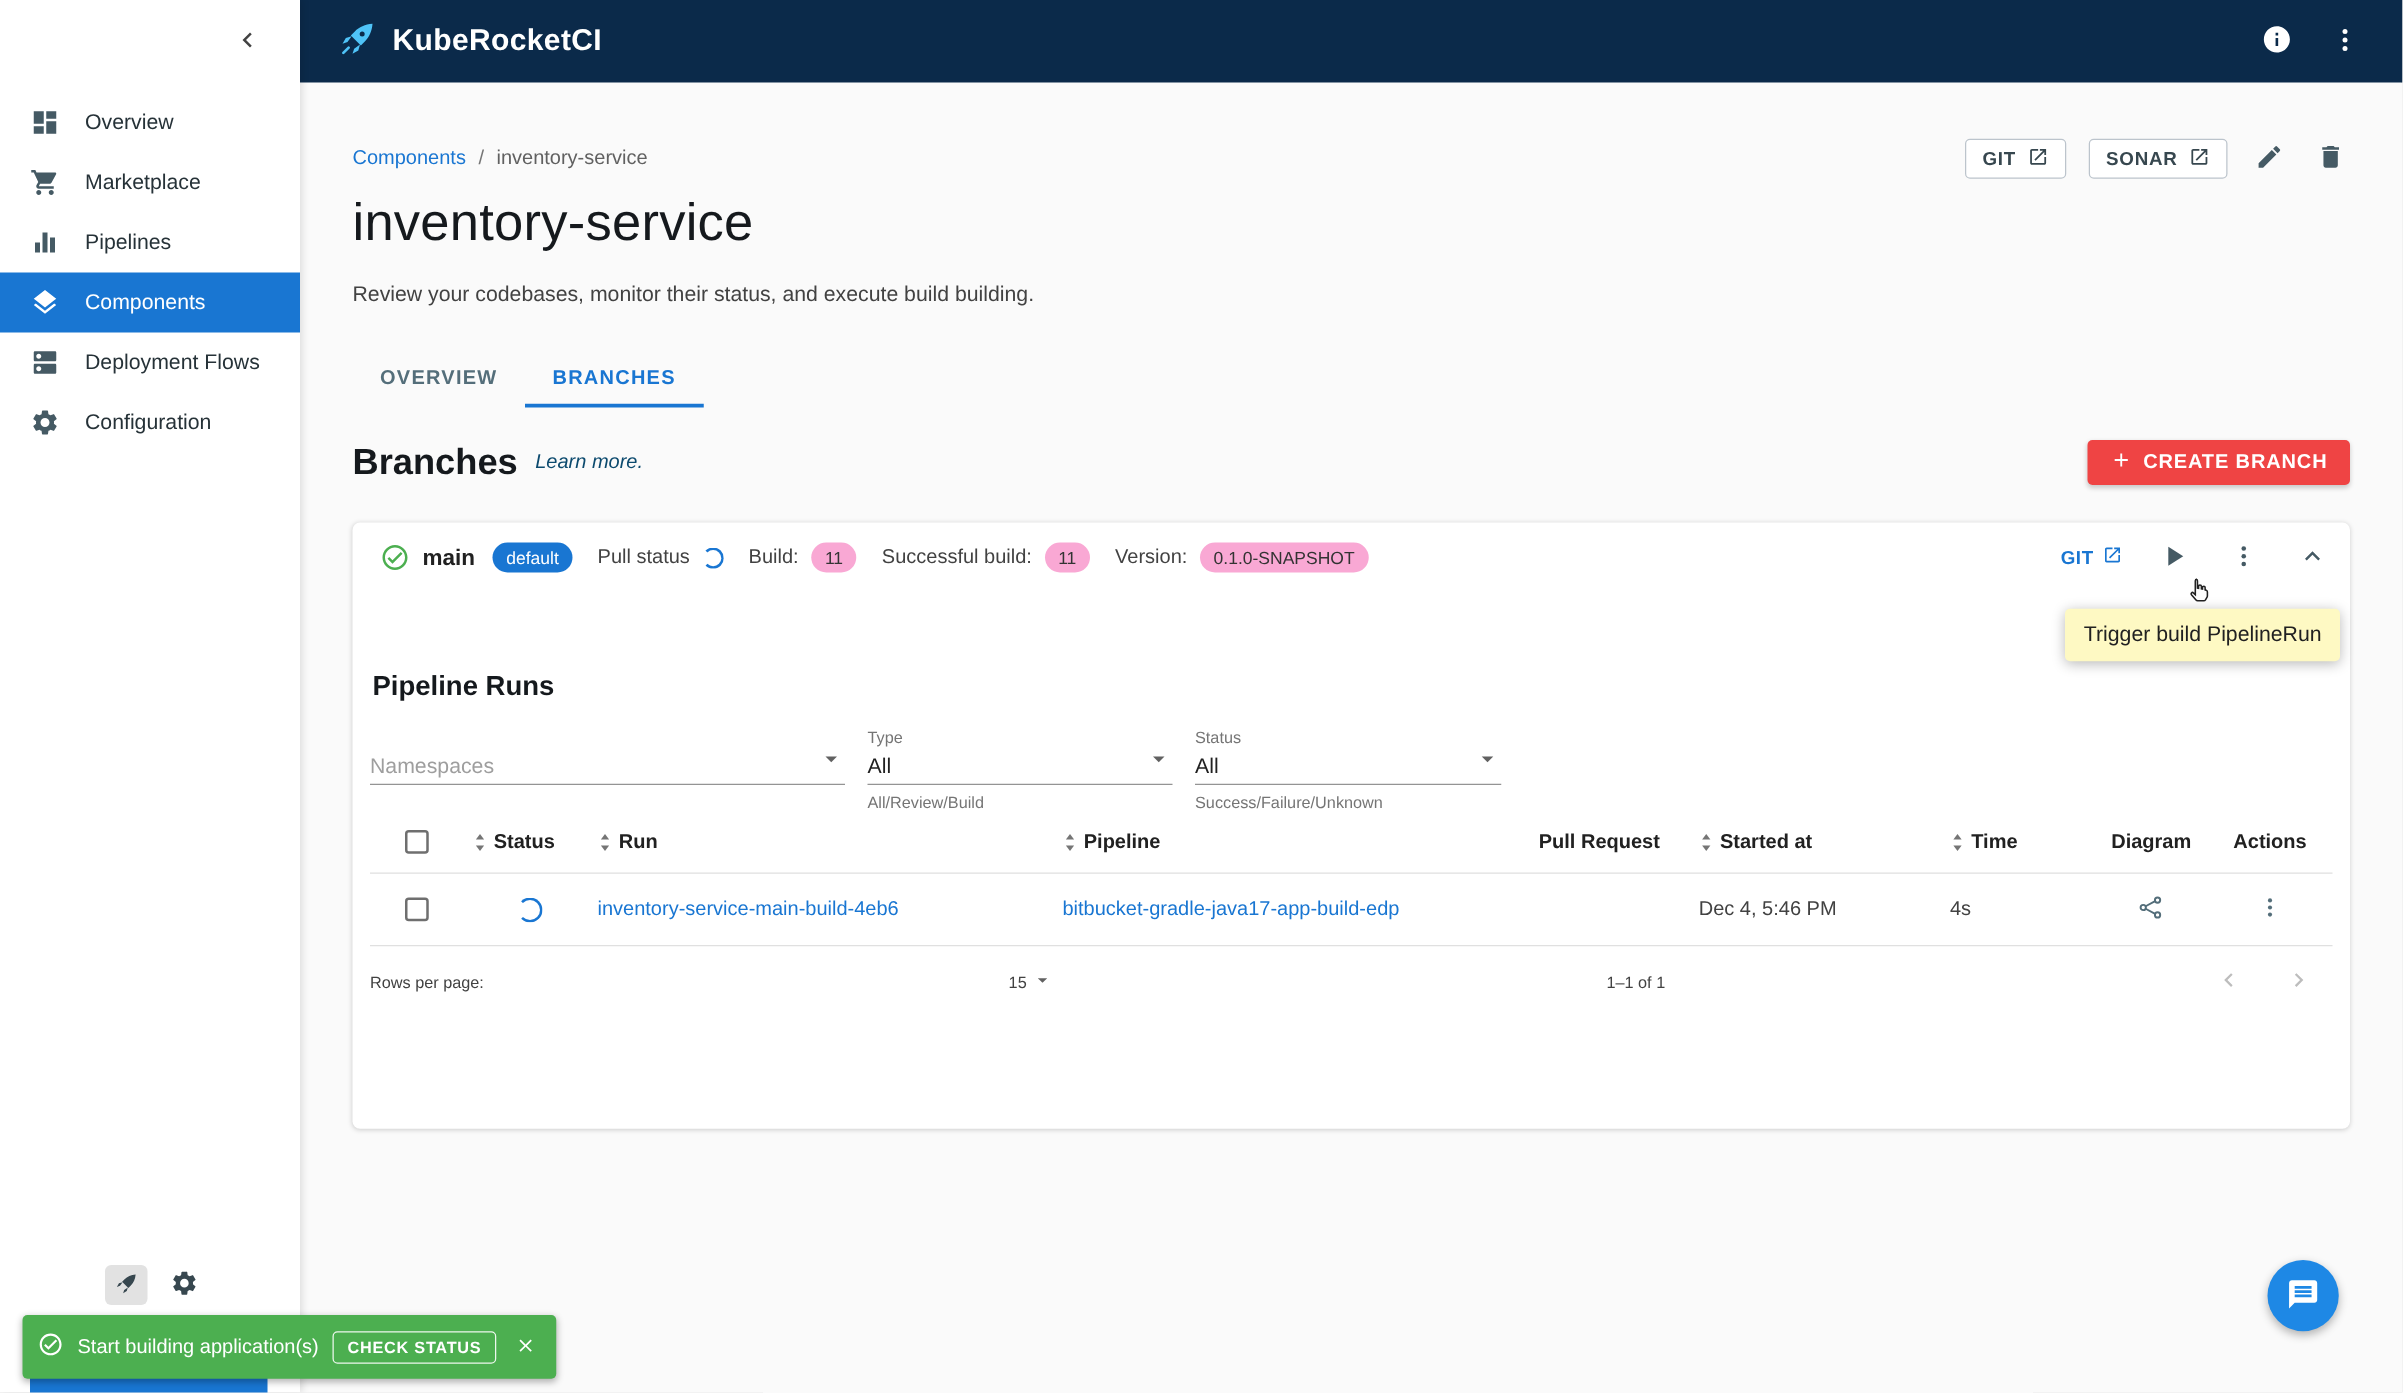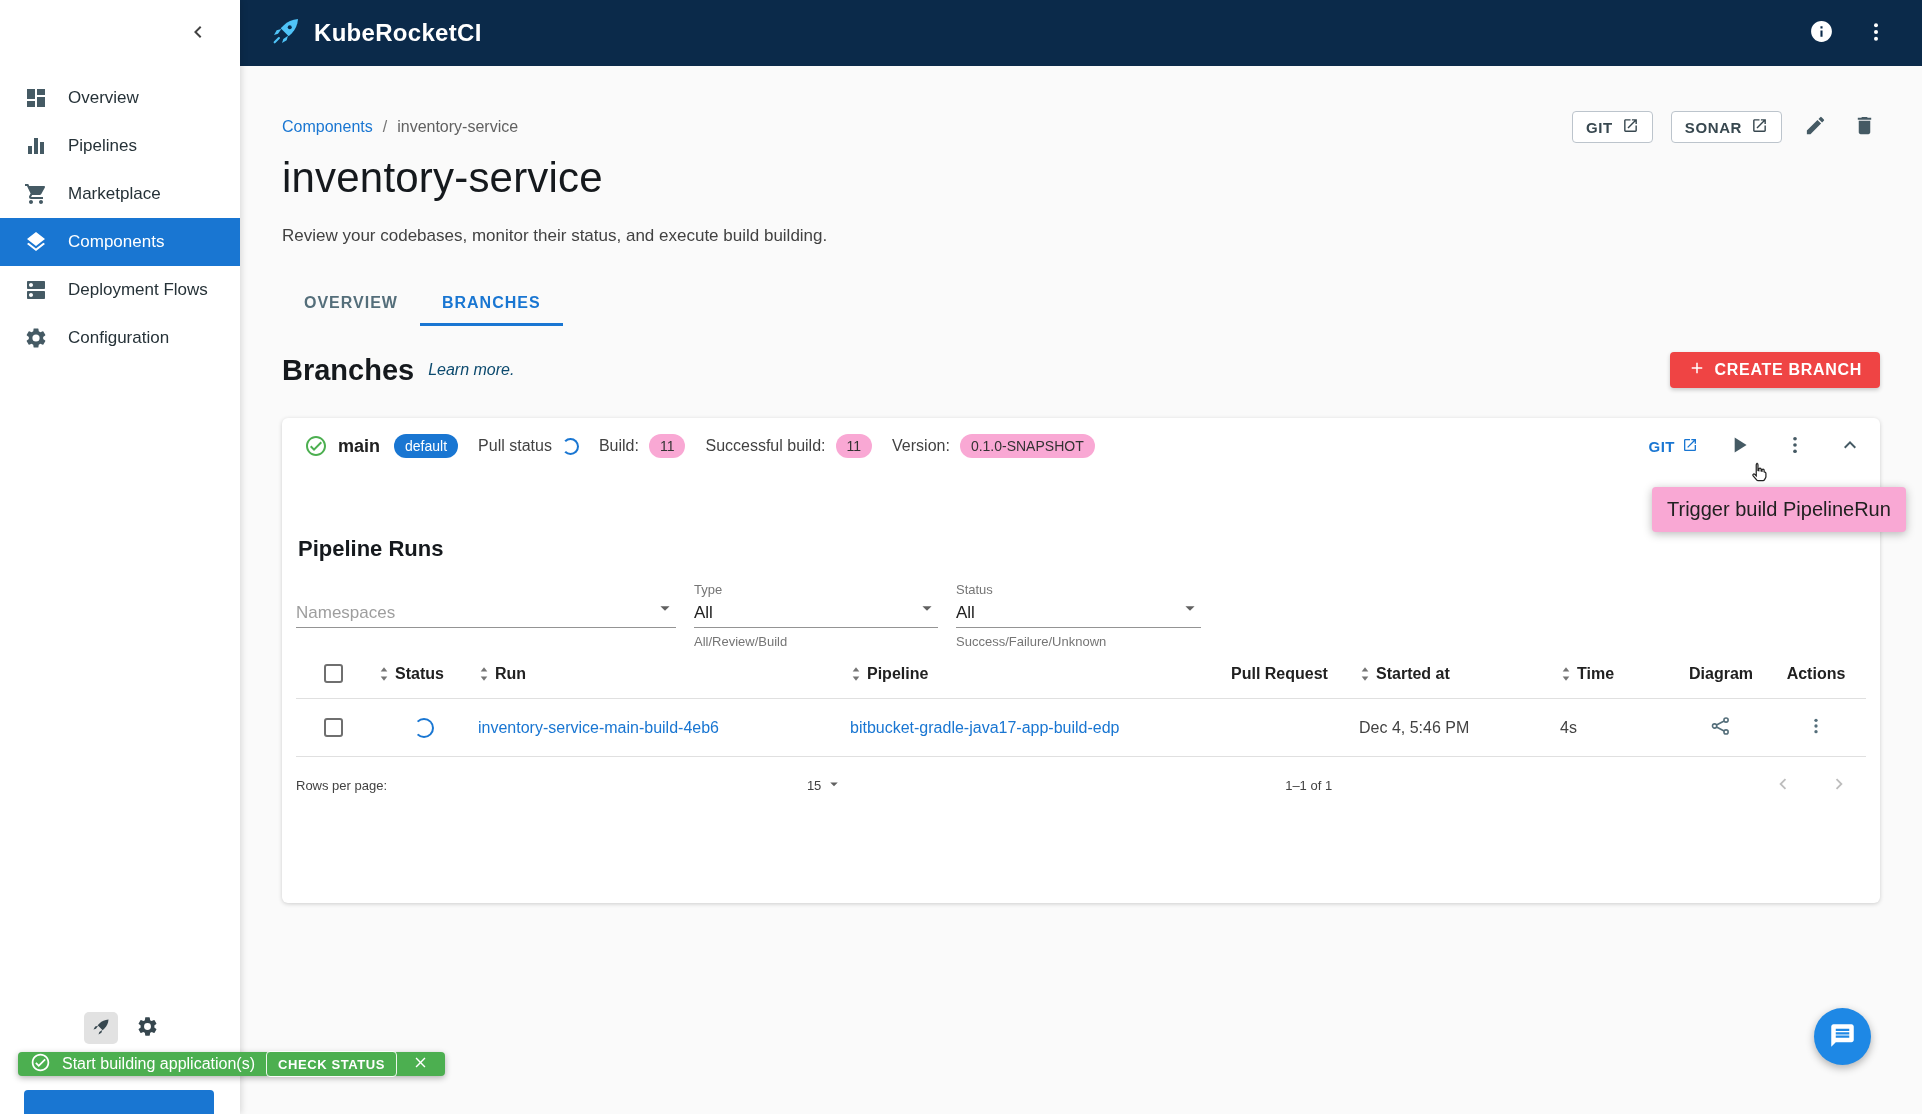--- a/index.html
+++ b/index.html
@@ -125,27 +125,27 @@
   .row-link { color:#1976d2; text-decoration:none; cursor:pointer; }
   .status-cell-spin { margin-left:36px; }
 
   .pagination { height:56px; display:flex; align-items:center; justify-content:space-between; gap:13px; padding-right:12px;
     font-size:13px; color:#424242; }
   .rpp-select { display:flex; align-items:center; gap:4px; margin-left:14px; cursor:pointer; }
   .pag-range { margin-left:36px; }
   .pag-nav { margin-left:30px; display:flex; align-items:center; gap:26px; }
 
   
-  .tooltip { position:absolute; left:1652px; top:487px; background:#f9a8d4; border-radius:4px;
-    box-shadow:0 2px 10px rgba(0,0,0,.28); padding:11px 15px; font-size:20px; color:#212121; z-index:40; white-space:nowrap; }
+  .tooltip { position:absolute; left:1652px; top:487px; background:#fef9c3; border-radius:4px;
+    box-shadow:0 2px 10px rgba(0,0,0,.28); padding:11px 15px; font-size:17px; color:#212121; z-index:40; white-space:nowrap; }
 
   .cursor { position:absolute; left:1748px; top:460px; z-index:50; pointer-events:none; }
 
   
-  .snackbar { position:absolute; left:18px; top:1052px; height:24px; background:#4caf50; border-radius:4px;
+  .snackbar { position:absolute; left:18px; top:1052px; height:51px; background:#4caf50; border-radius:4px;
     display:flex; align-items:center; gap:11px; padding:0 12px; color:#fff; z-index:35;
     box-shadow:0 2px 6px rgba(0,0,0,.3); }
   .snackbar .msg { font-size:16px; }
   .check-status-btn { height:26px; padding:0 11px; background:transparent; border:1px solid rgba(255,255,255,.9);
     border-radius:4px; color:#fff; font-size:13px; font-weight:700; letter-spacing:.6px; cursor:pointer; font-family:inherit; }
 
   
   .chat-fab { position:absolute; left:1814px; top:1008px; width:57px; height:57px; border-radius:50%;
     background:#1e88e5; border:none; display:flex; align-items:center; justify-content:center;
     box-shadow:0 3px 8px rgba(0,0,0,.3); cursor:pointer; z-index:35; }
@@ -202,32 +202,32 @@
         <span class="nav-icon">
           <svg width="24" height="24" viewBox="0 0 24 24" fill="currentColor">
               <path d="M3 13h8V3H3v10zm0 8h8v-6H3v6zm10 0h8V11h-8v10zm0-18v6h8V3h-8z"></path>
             </svg>
         </span>
         <span class="nav-label">Overview</span>
       </div>
       <div class="nav-item">
         <span class="nav-icon">
           <svg width="24" height="24" viewBox="0 0 24 24" fill="currentColor">
-              <path d="M10 20h4V4h-4v16zm-6 0h4v-8H4v8zm12-12v12h4V8h-4z"></path>
-            </svg>
-        </span>
-        <span class="nav-label">Pipelines</span>
+              <path d="M7 18c-1.1 0-1.99.9-1.99 2S5.9 22 7 22s2-.9 2-2-.9-2-2-2zM1 2v2h2l3.6 7.59-1.35 2.45c-.16.28-.25.61-.25.96 0 1.1.9 2 2 2h12v-2H7.42c-.14 0-.25-.11-.25-.25l.03-.12.9-1.63h7.45c.75 0 1.41-.41 1.75-1.03l3.58-6.49c.08-.14.12-.31.12-.47 0-.55-.45-1-1-1H5.21l-.94-2H1zm16 16c-1.1 0-1.99.9-1.99 2s.89 2 1.99 2 2-.9 2-2-.9-2-2-2z"></path>
+            </svg>
+        </span>
+        <span class="nav-label">Marketplace</span>
       </div>
       <div class="nav-item">
         <span class="nav-icon">
           <svg width="24" height="24" viewBox="0 0 24 24" fill="currentColor">
-              <path d="M7 18c-1.1 0-1.99.9-1.99 2S5.9 22 7 22s2-.9 2-2-.9-2-2-2zM1 2v2h2l3.6 7.59-1.35 2.45c-.16.28-.25.61-.25.96 0 1.1.9 2 2 2h12v-2H7.42c-.14 0-.25-.11-.25-.25l.03-.12.9-1.63h7.45c.75 0 1.41-.41 1.75-1.03l3.58-6.49c.08-.14.12-.31.12-.47 0-.55-.45-1-1-1H5.21l-.94-2H1zm16 16c-1.1 0-1.99.9-1.99 2s.89 2 1.99 2 2-.9 2-2-.9-2-2-2z"></path>
-            </svg>
-        </span>
-        <span class="nav-label">Marketplace</span>
+              <path d="M10 20h4V4h-4v16zm-6 0h4v-8H4v8zm12-12v12h4V8h-4z"></path>
+            </svg>
+        </span>
+        <span class="nav-label">Pipelines</span>
       </div>
       <div class="nav-item selected">
         <span class="nav-icon">
           <svg width="24" height="24" viewBox="0 0 24 24" fill="currentColor">
               <path d="M11.99 18.54l-7.37-5.73L3 14.07l9 7 9-7-1.63-1.27-7.38 5.74zM12 16l7.36-5.73L21 9l-9-7-9 7 1.63 1.27L12 16z"></path>
             </svg>
         </span>
         <span class="nav-label">Components</span>
       </div>
       <div class="nav-item">

